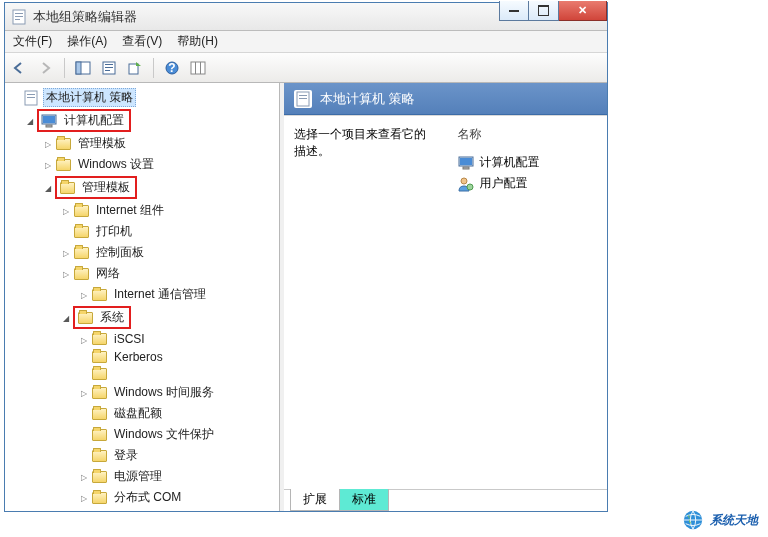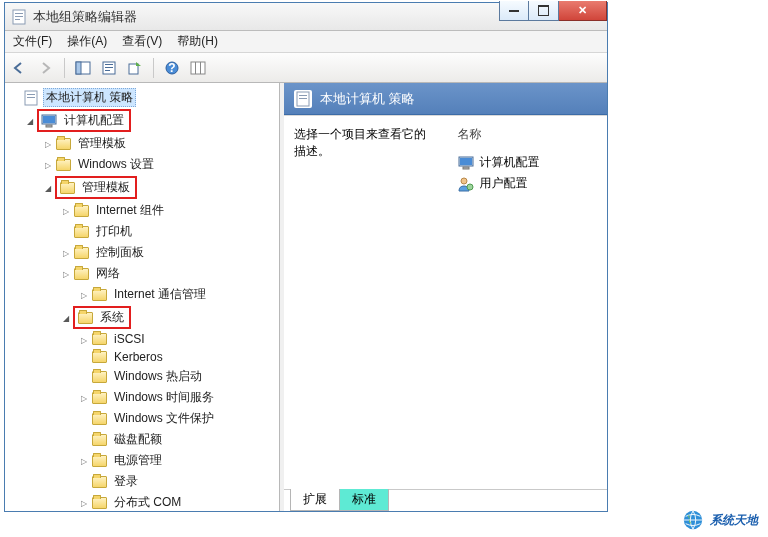--- a/index.html
+++ b/index.html
@@ -256,56 +256,55 @@
           <span class="ticon">
             <span class="folder"></span>
           </span>
           <span class="tlabel">Kerberos</span>
         </div>
       <div class="node" style="padding-left:70px">
           <span class="twisty none"></span>
           <span class="ticon">
             <span class="folder"></span>
           </span>
-          <span class="tlabel">Windows 热启动</span>
         </div>
       <div class="node" style="padding-left:70px">
           <span class="twisty closed"></span>
           <span class="ticon">
             <span class="folder"></span>
           </span>
           <span class="tlabel">Windows 时间服务</span>
         </div>
       <div class="node" style="padding-left:70px">
           <span class="twisty none"></span>
           <span class="ticon">
             <span class="folder"></span>
           </span>
+          <span class="tlabel">磁盘配额</span>
+        </div>
+      <div class="node" style="padding-left:70px">
+          <span class="twisty none"></span>
+          <span class="ticon">
+            <span class="folder"></span>
+          </span>
           <span class="tlabel">Windows 文件保护</span>
         </div>
       <div class="node" style="padding-left:70px">
           <span class="twisty none"></span>
           <span class="ticon">
             <span class="folder"></span>
           </span>
-          <span class="tlabel">磁盘配额</span>
+          <span class="tlabel">登录</span>
         </div>
       <div class="node" style="padding-left:70px">
           <span class="twisty closed"></span>
           <span class="ticon">
             <span class="folder"></span>
           </span>
           <span class="tlabel">电源管理</span>
-        </div>
-      <div class="node" style="padding-left:70px">
-          <span class="twisty none"></span>
-          <span class="ticon">
-            <span class="folder"></span>
-          </span>
-          <span class="tlabel">登录</span>
         </div>
       <div class="node" style="padding-left:70px">
           <span class="twisty closed"></span>
           <span class="ticon">
             <span class="folder"></span>
           </span>
           <span class="tlabel">分布式 COM</span>
         </div>
 
     </div>

